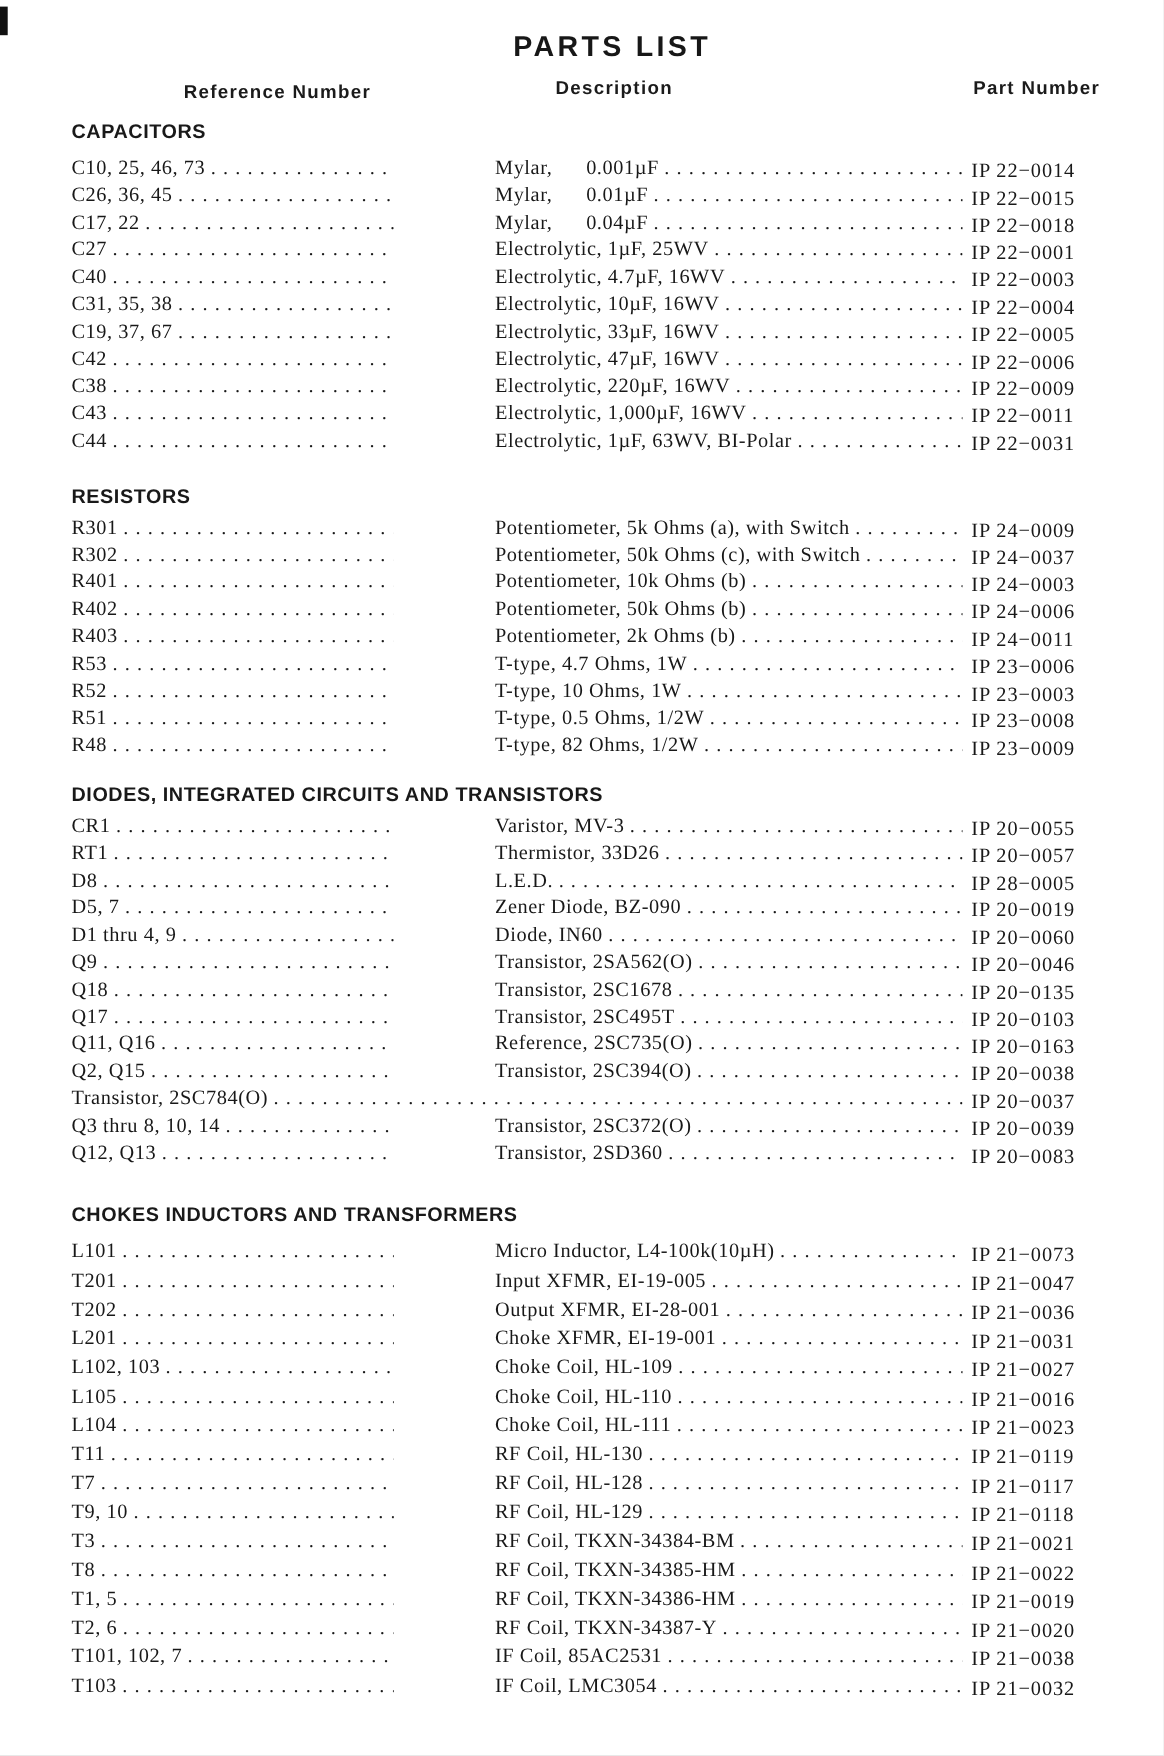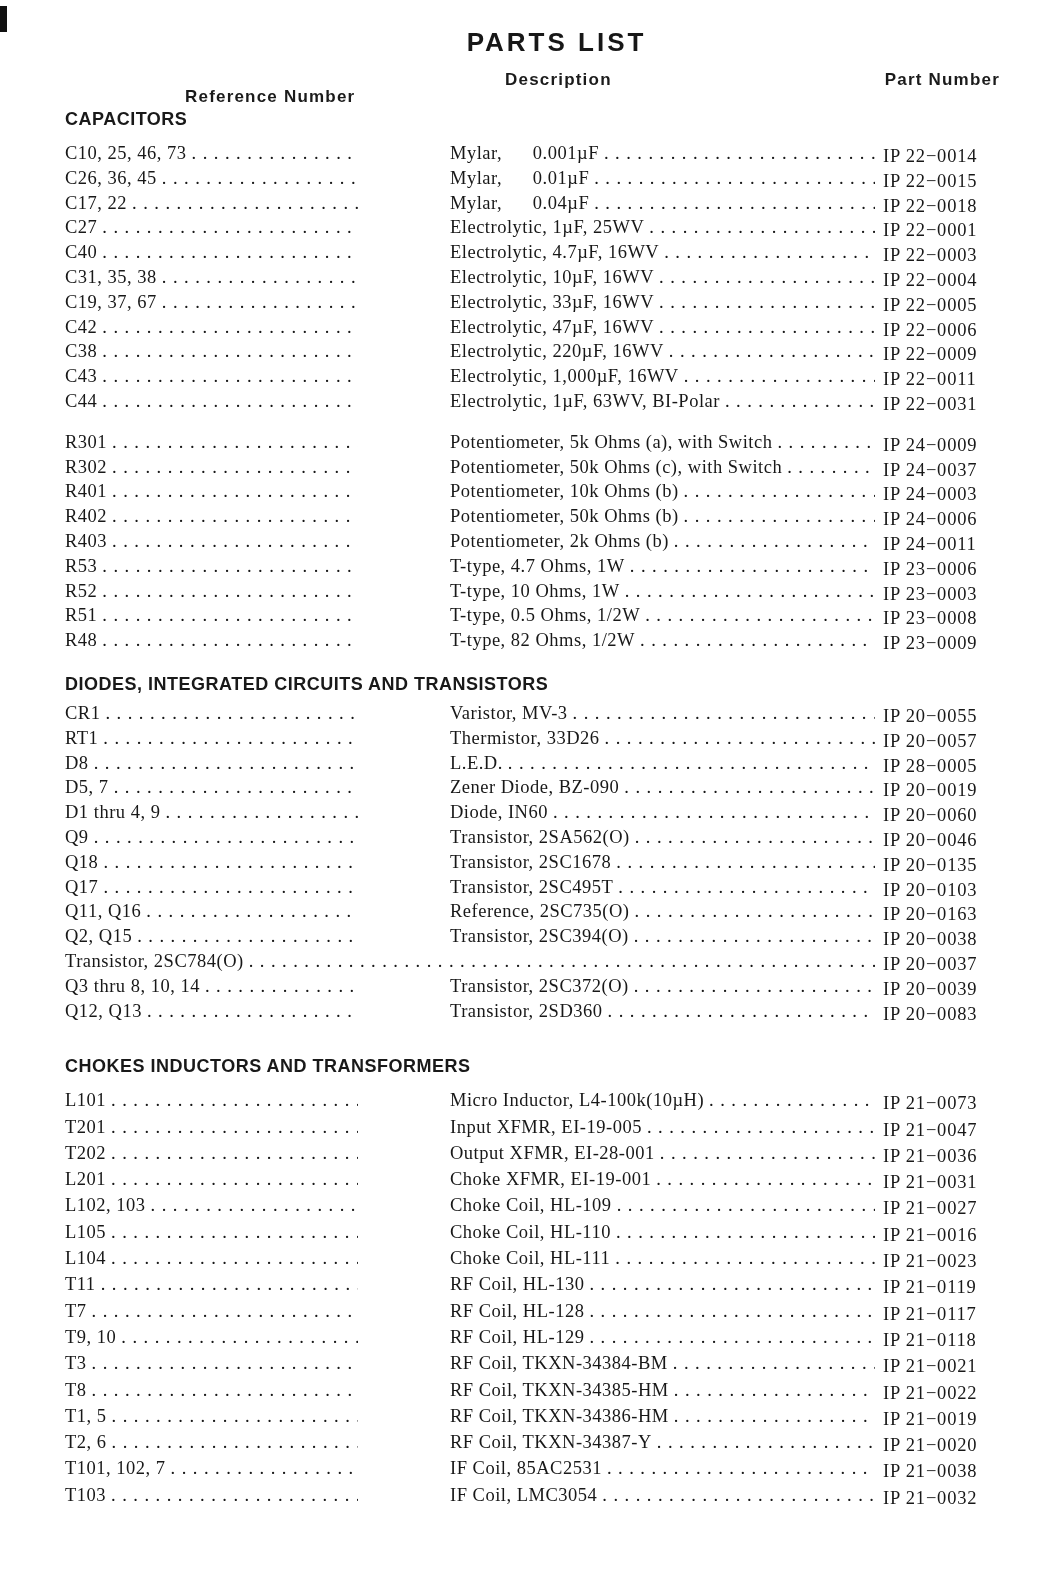--- a/index.html
+++ b/index.html
@@ -37,21 +37,21 @@
   .colhead {
     position: relative;
     height: 22px;
     margin-top: 12px;
     font-family: "Liberation Sans", "DejaVu Sans", sans-serif;
     font-weight: bold;
     font-size: 17px;
     letter-spacing: 1.2px;
     color: #1b1b1b;
   }
-  .colhead .h-ref  { position: absolute; left: 102px; top: 17px; margin-left: 18px; }
+  .colhead .h-ref  { position: absolute; left: 102px; top: 4px; }
   .colhead .h-desc { position: absolute; left: 440px; top: 0; }
   .colhead .h-part { position: absolute; right: 0; top: 0; }
   .sec-head {
     margin: 0;
     font-family: "Liberation Sans", "DejaVu Sans", sans-serif;
     font-weight: bold;
     font-size: 18px;
     line-height: 22px;
     letter-spacing: 0.5px;
     color: #191919;
@@ -254,20 +254,21 @@
     <div class="cell desc">
       <span class="t">Electrolytic, 1µF, 63WV, BI-Polar</span>
       <span class="dots"></span>
     </div>
     <div class="cell part">IP 22−0031</div>
   </div>
 </div>
   </section>
 
   <section class="section s-resistors">
+    <h2 class="sec-head">RESISTORS</h2>
     <div class="rows">
   <div class="row">
     <div class="cell ref">
       <span class="t">R301</span>
       <span class="dots"></span>
     </div>
     <div class="cell desc">
       <span class="t">Potentiometer, 5k Ohms (a), with Switch</span>
       <span class="dots"></span>
     </div>

